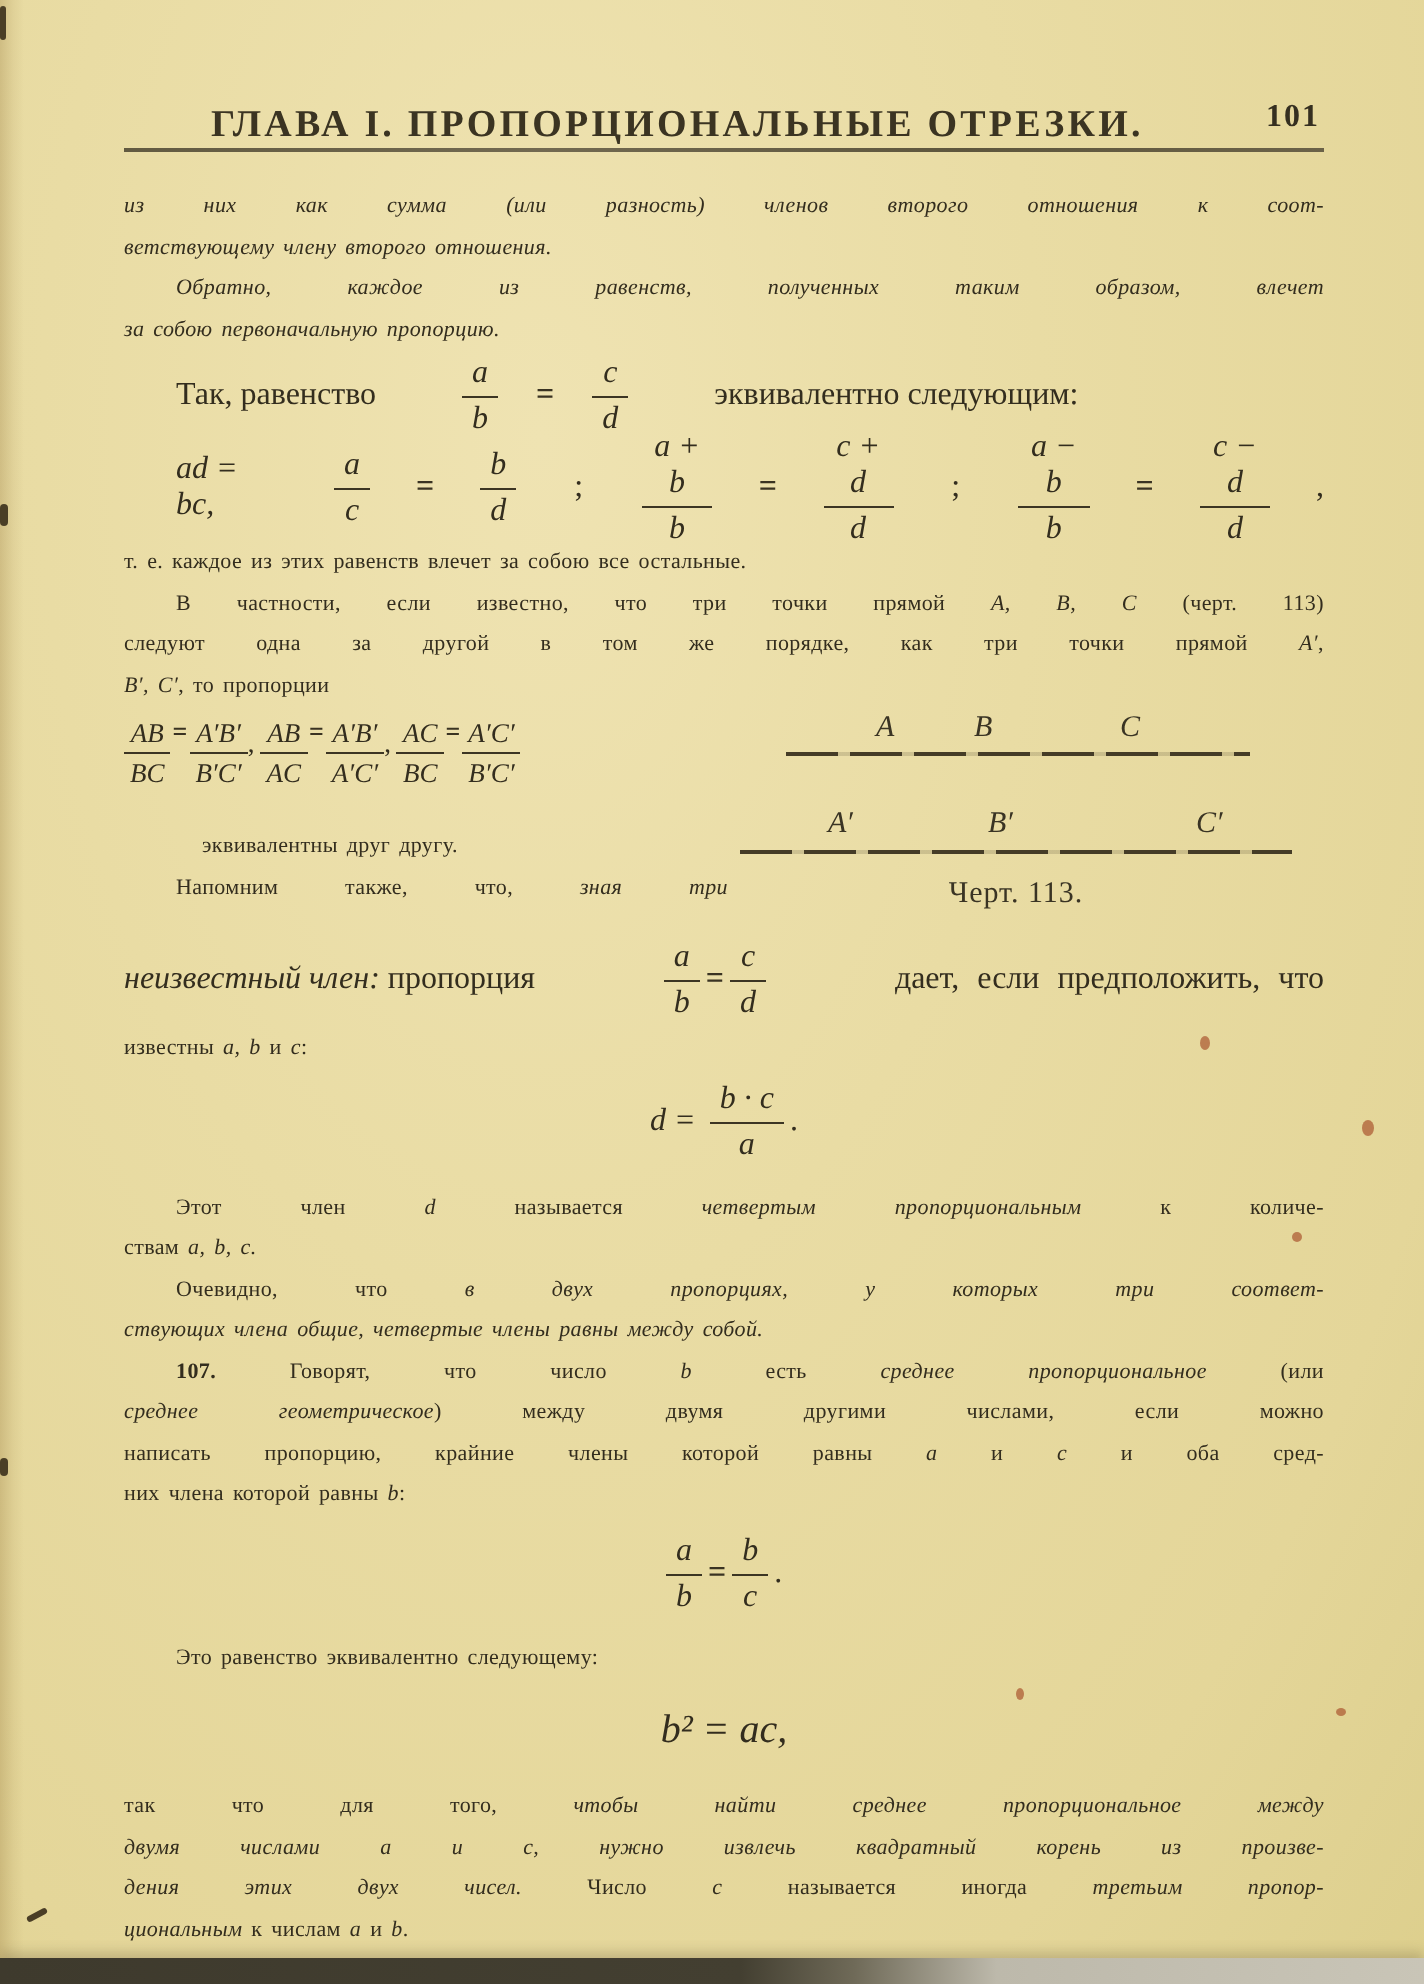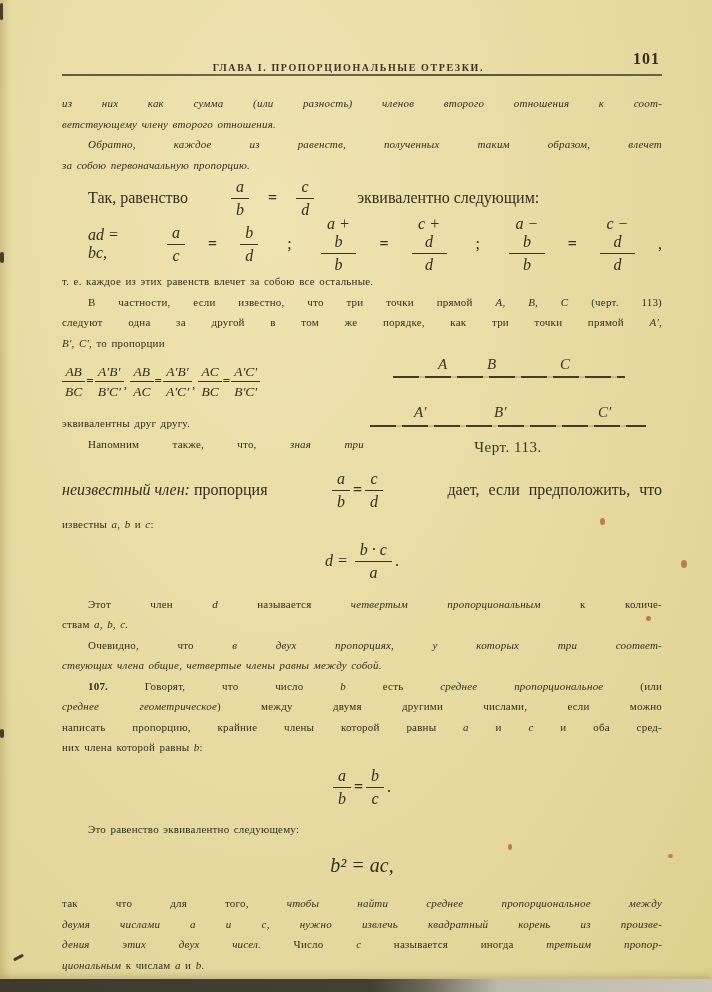--- a/index.html
+++ b/index.html
@@ -14,21 +14,21 @@
   .edge-mark{position:absolute;background:#4a3e26;border-radius:2px;}
   .speck{position:absolute;background:#ad5e35;border-radius:50%;opacity:.75;}
   .bottom-band{position:absolute;left:0;bottom:0;width:712px;height:13px;
     background:linear-gradient(90deg,#3e3a2d 0%,#433f31 52%,#6f6a58 60%,#bdb9ab 70%,#c9c5b7 100%);
     box-shadow:0 -3px 6px rgba(90,80,50,.25);}
   .content{position:absolute;left:62px;top:0;width:600px;}
 
   
   .running-head{margin-top:52px;height:19px;position:relative;}
   .rh-title{position:absolute;left:50%;transform:translateX(-55%);
-    font-size:10px;font-weight:bold;letter-spacing:1.6px;color:#3b3422;white-space:nowrap;margin-top:10px;}
+    font-size:19px;font-weight:bold;letter-spacing:1.6px;color:#3b3422;white-space:nowrap;}
   .rh-num{position:absolute;right:2px;top:-2px;font-size:16px;font-weight:bold;color:#352f20;letter-spacing:1px;}
   .rule{margin-top:3px;height:2px;
     background:linear-gradient(90deg,#4a432f 0%,#5c5440 35%,#453e2b 70%,#554d39 100%);
     opacity:.85;}
 
   
   .ln{font-size:11px;line-height:20.5px;letter-spacing:.2px;word-spacing:1.5px;
     text-align:justify;text-align-last:justify;white-space:nowrap_off;}
   .ln.end{text-align-last:auto;}
   .ln.ind{text-indent:26px;}
@@ -53,28 +53,28 @@
   .neizv-line .post{word-spacing:5px;}
   .eq-row{display:flex;align-items:center;justify-content:center;height:44px;margin:2px 0 5px;
     font-size:16px;gap:20px;}
   .eq-row .semi{margin:0 9px;font-style:normal;}
   .eq-row .lead{margin-right:16px;margin-left:26px;}
   .eq-trail{margin-left:3px;}
 
   
   .fig-section{display:flex;margin-top:3px;}
   .left-col{width:308px;flex:0 0 308px;}
-  .prop-row{display:flex;align-items:center;height:46px;font-size:13.5px;margin-top:2px;}
+  .prop-row{display:flex;align-items:flex-start;height:46px;font-size:13.5px;margin-top:2px;}
   .prop-row .frac{font-size:13.5px;}
   .prop-row .frac .fr-n{padding:1px 3px 2px;}
   .prop-row .frac .fr-d{padding:2px 3px 0;}
   .prop-row .eqs{margin:0 1px;font-size:13px;}
   .prop-row .pcomma{margin:6px 3px 0 0;}
   .left-col .ln{margin-right:6px;}
-  .eqv-line{margin-top:9px;}
+  .eqv-line{margin-top:9px;margin-left:39px;}
   .fig-col{position:relative;width:292px;flex:0 0 292px;height:112px;
     font-style:italic;font-size:15px;color:#3a3424;}
   .fig-label{position:absolute;}
   .fig-line{position:absolute;height:2px;
     background:repeating-linear-gradient(90deg,#453c27 0 26px, rgba(69,60,39,.18) 26px 32px);}
   #figline1{top:20px;left:23px;width:232px;}
   #figline2{top:69px;left:0;width:276px;}
   .fig-caption{position:absolute;top:83px;left:0;width:276px;text-align:center;
     font-style:normal;font-size:15px;letter-spacing:.5px;}
 

